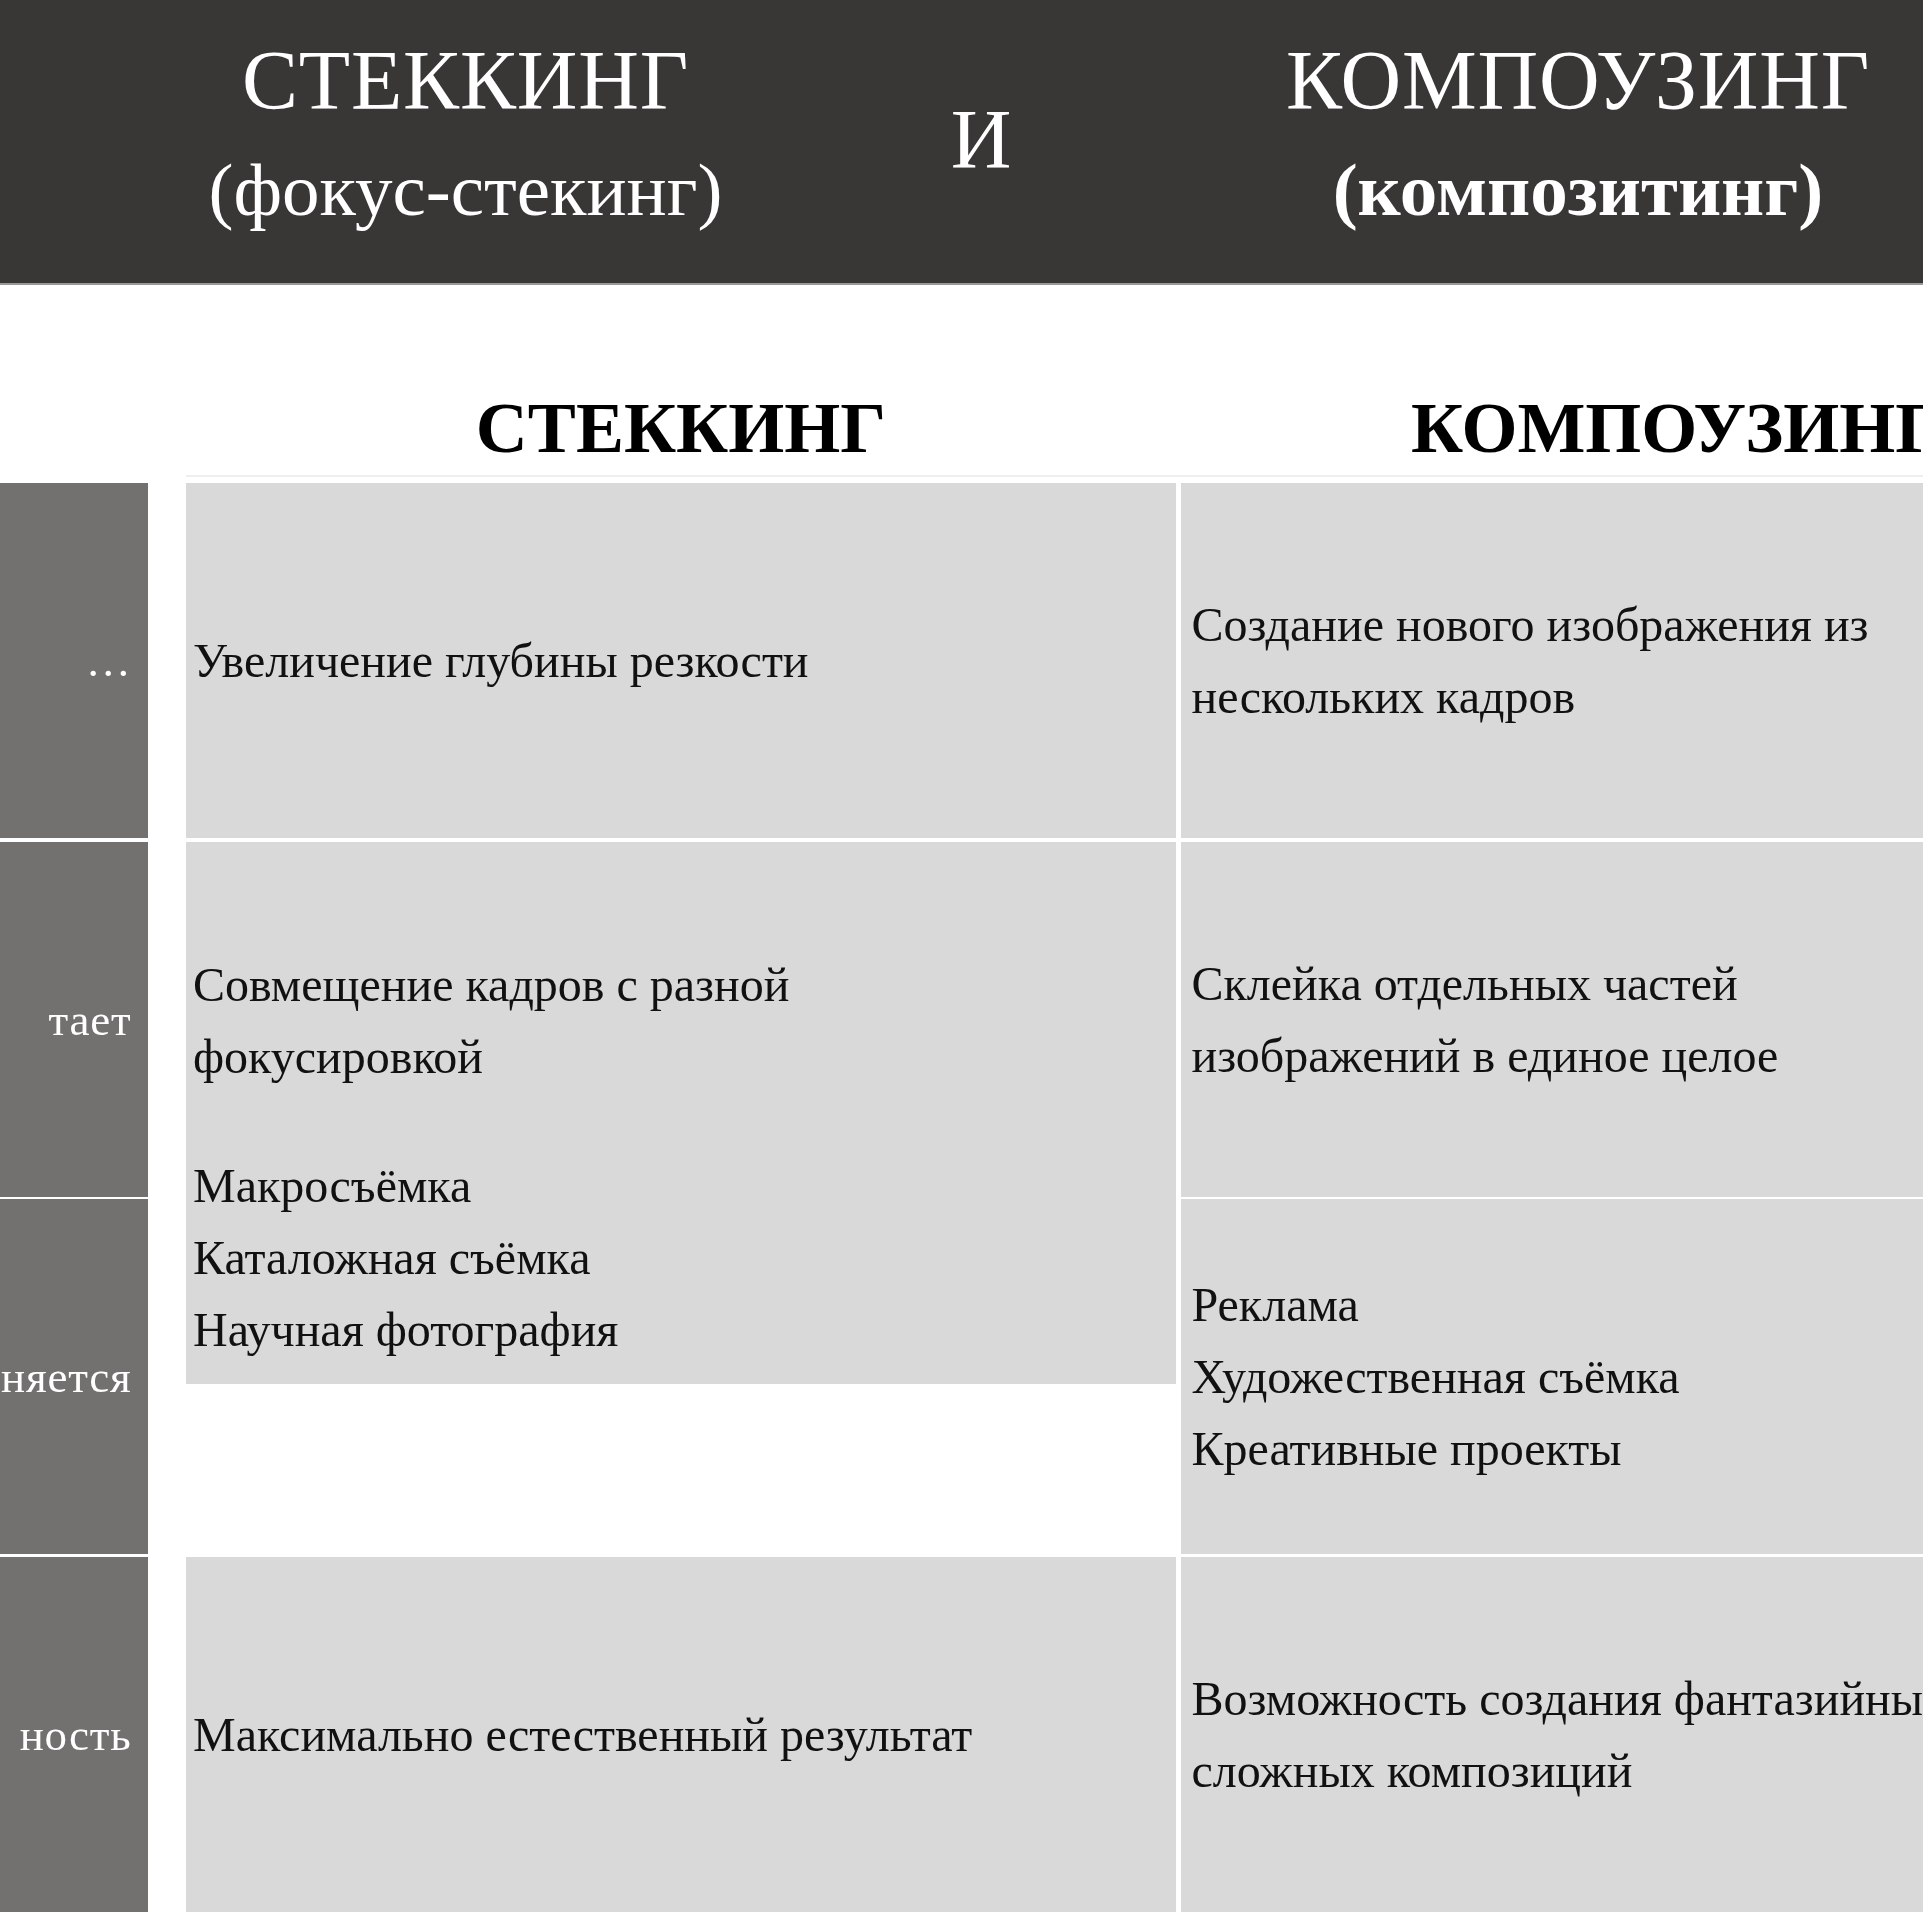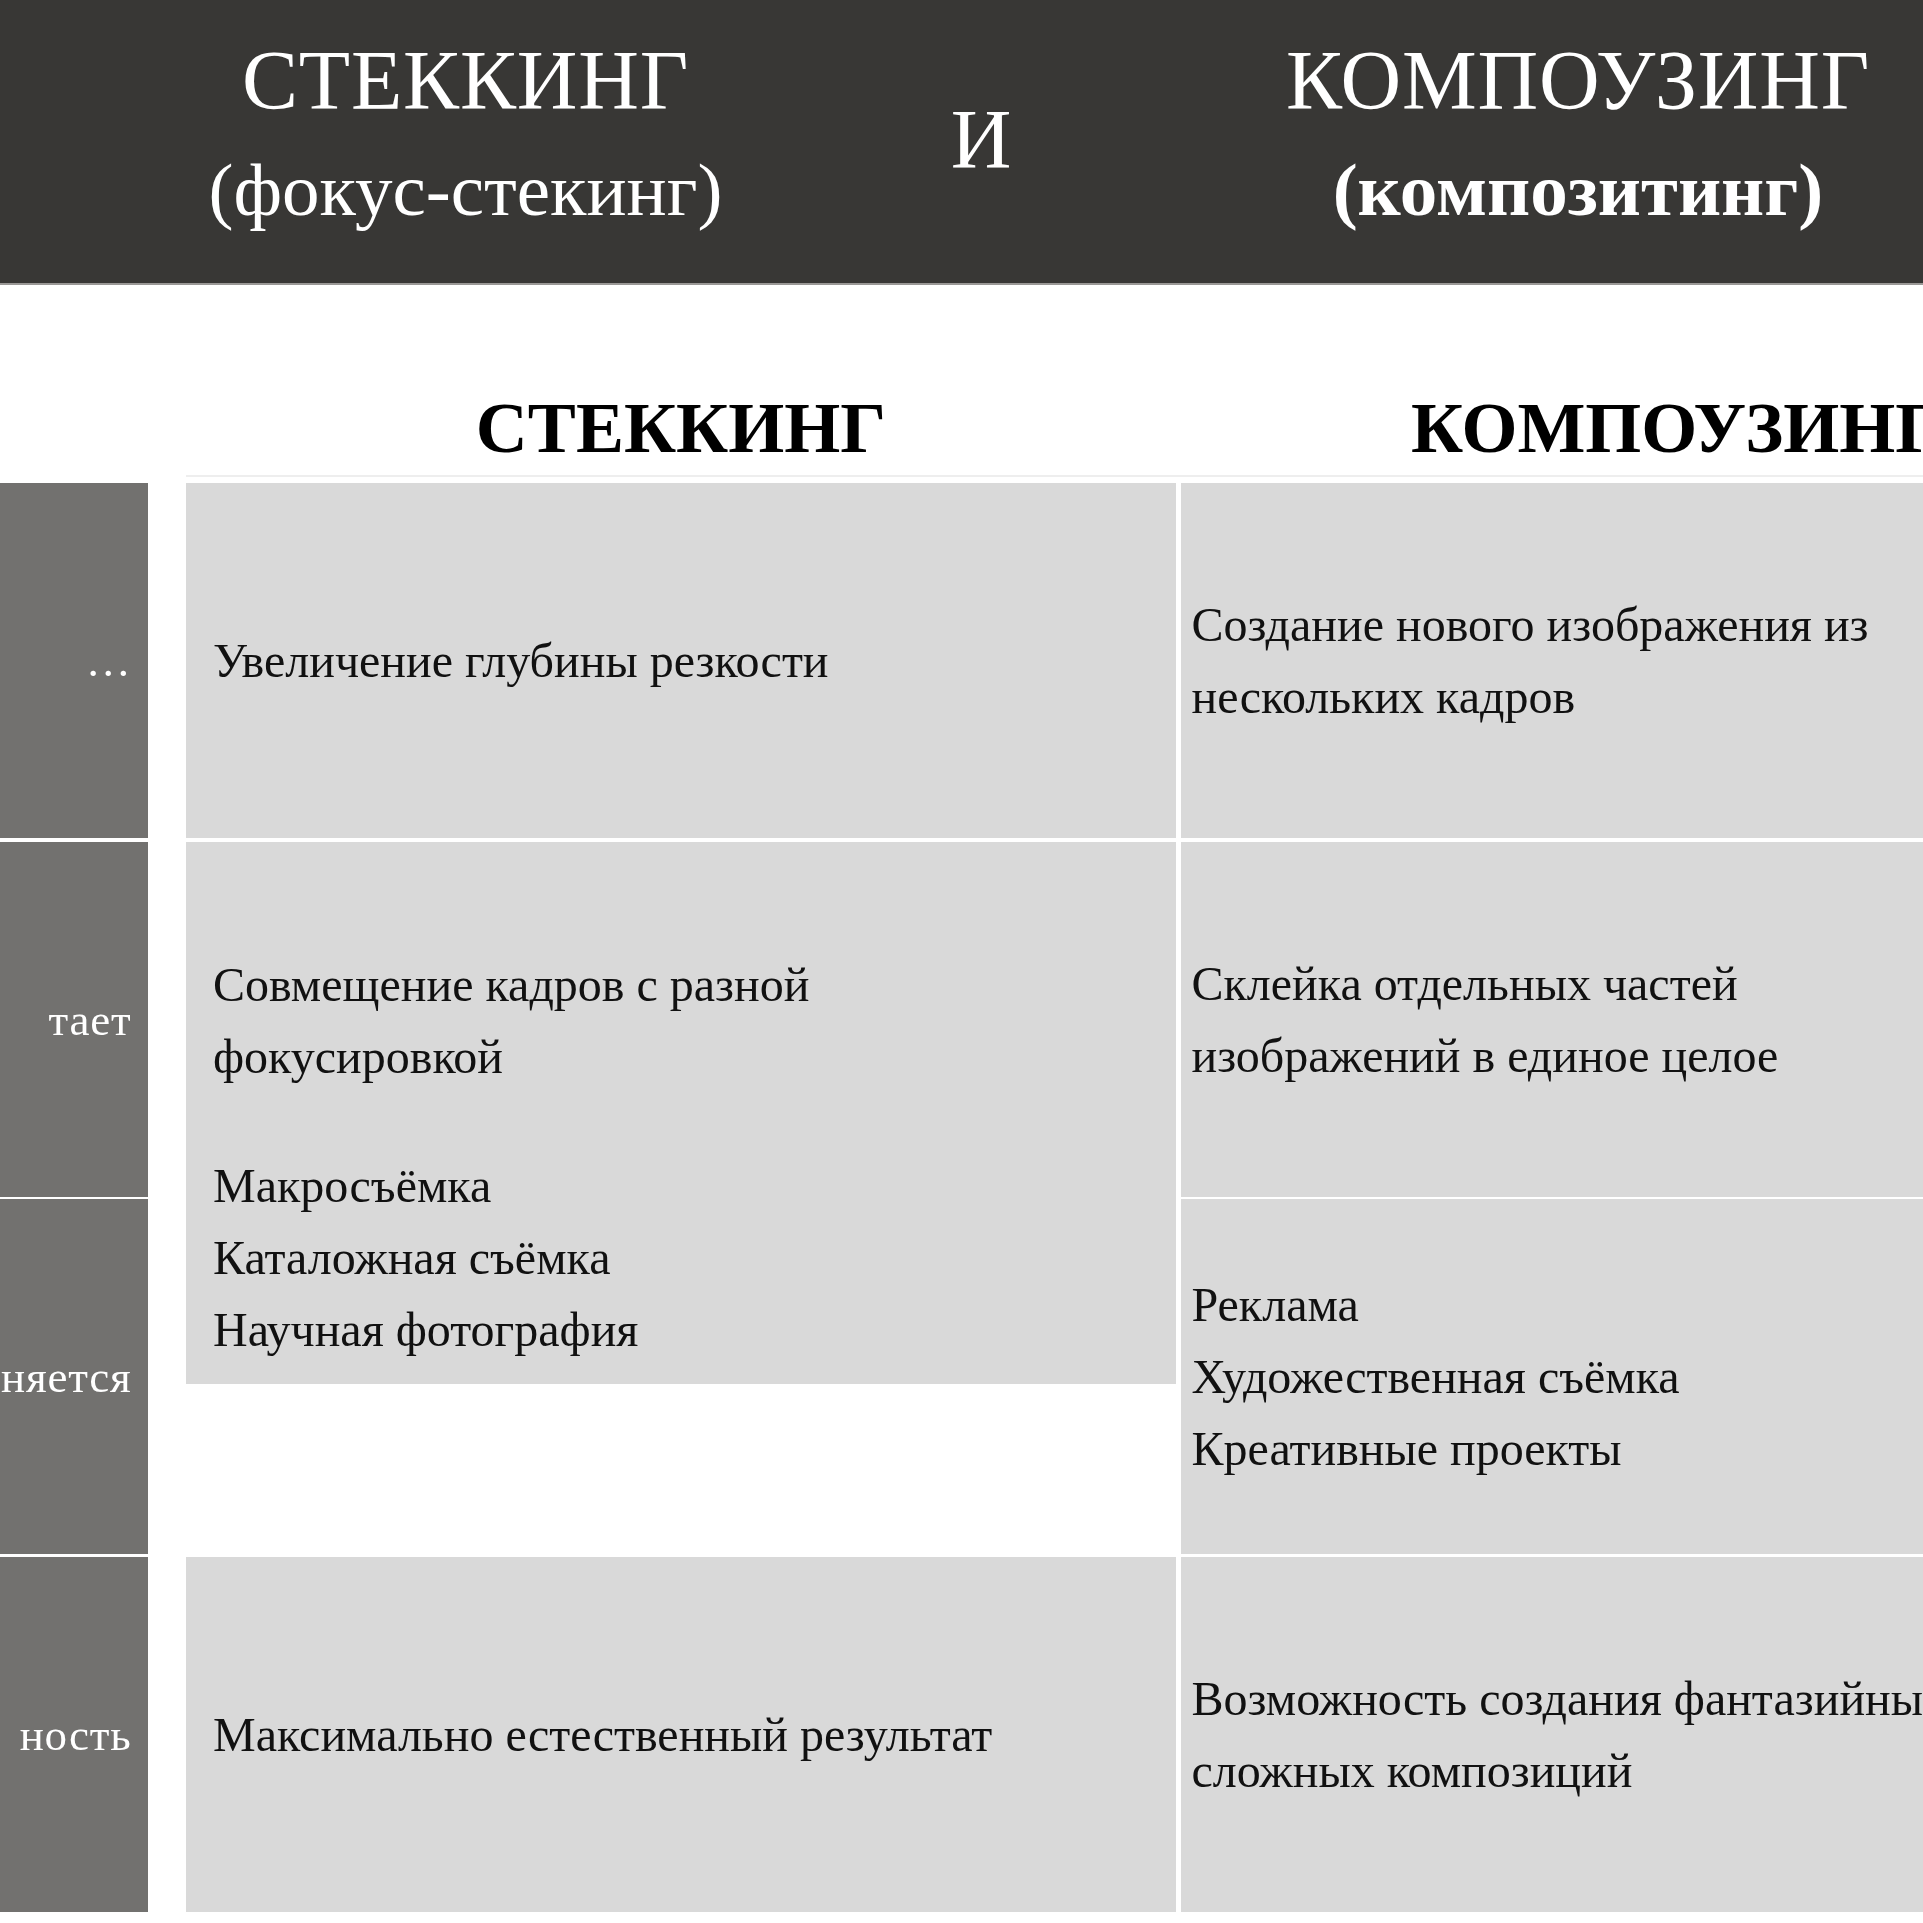--- a/index.html
+++ b/index.html
@@ -42,21 +42,21 @@
       position: absolute; left: -180px; width: 328px;
       background: #72716f; color: #ffffff;
       font-size: 45px; display: flex; align-items: center; justify-content: flex-end;
       padding-right: 16.5px; box-sizing: border-box; white-space: nowrap;
       letter-spacing: 0.8px;
     }
     .cell {
       position: absolute; background: #d9d9d9; color: #111;
       font-size: 48px; line-height: 72px;
       display: flex; align-items: center; box-sizing: border-box;
-      padding-left: 27px; white-space: pre-line;
+      padding-left: 7px; white-space: pre-line;
       overflow: hidden;
     }
     .cell.c1 { left: 186px; width: 990px; }
     .cell.c2 { left: 1181px; width: 827px; padding-left: 10.5px; white-space: pre; }
   </style>
 </head>
 <body>
 
 <div class="banner">
   <div class="title-block left">

